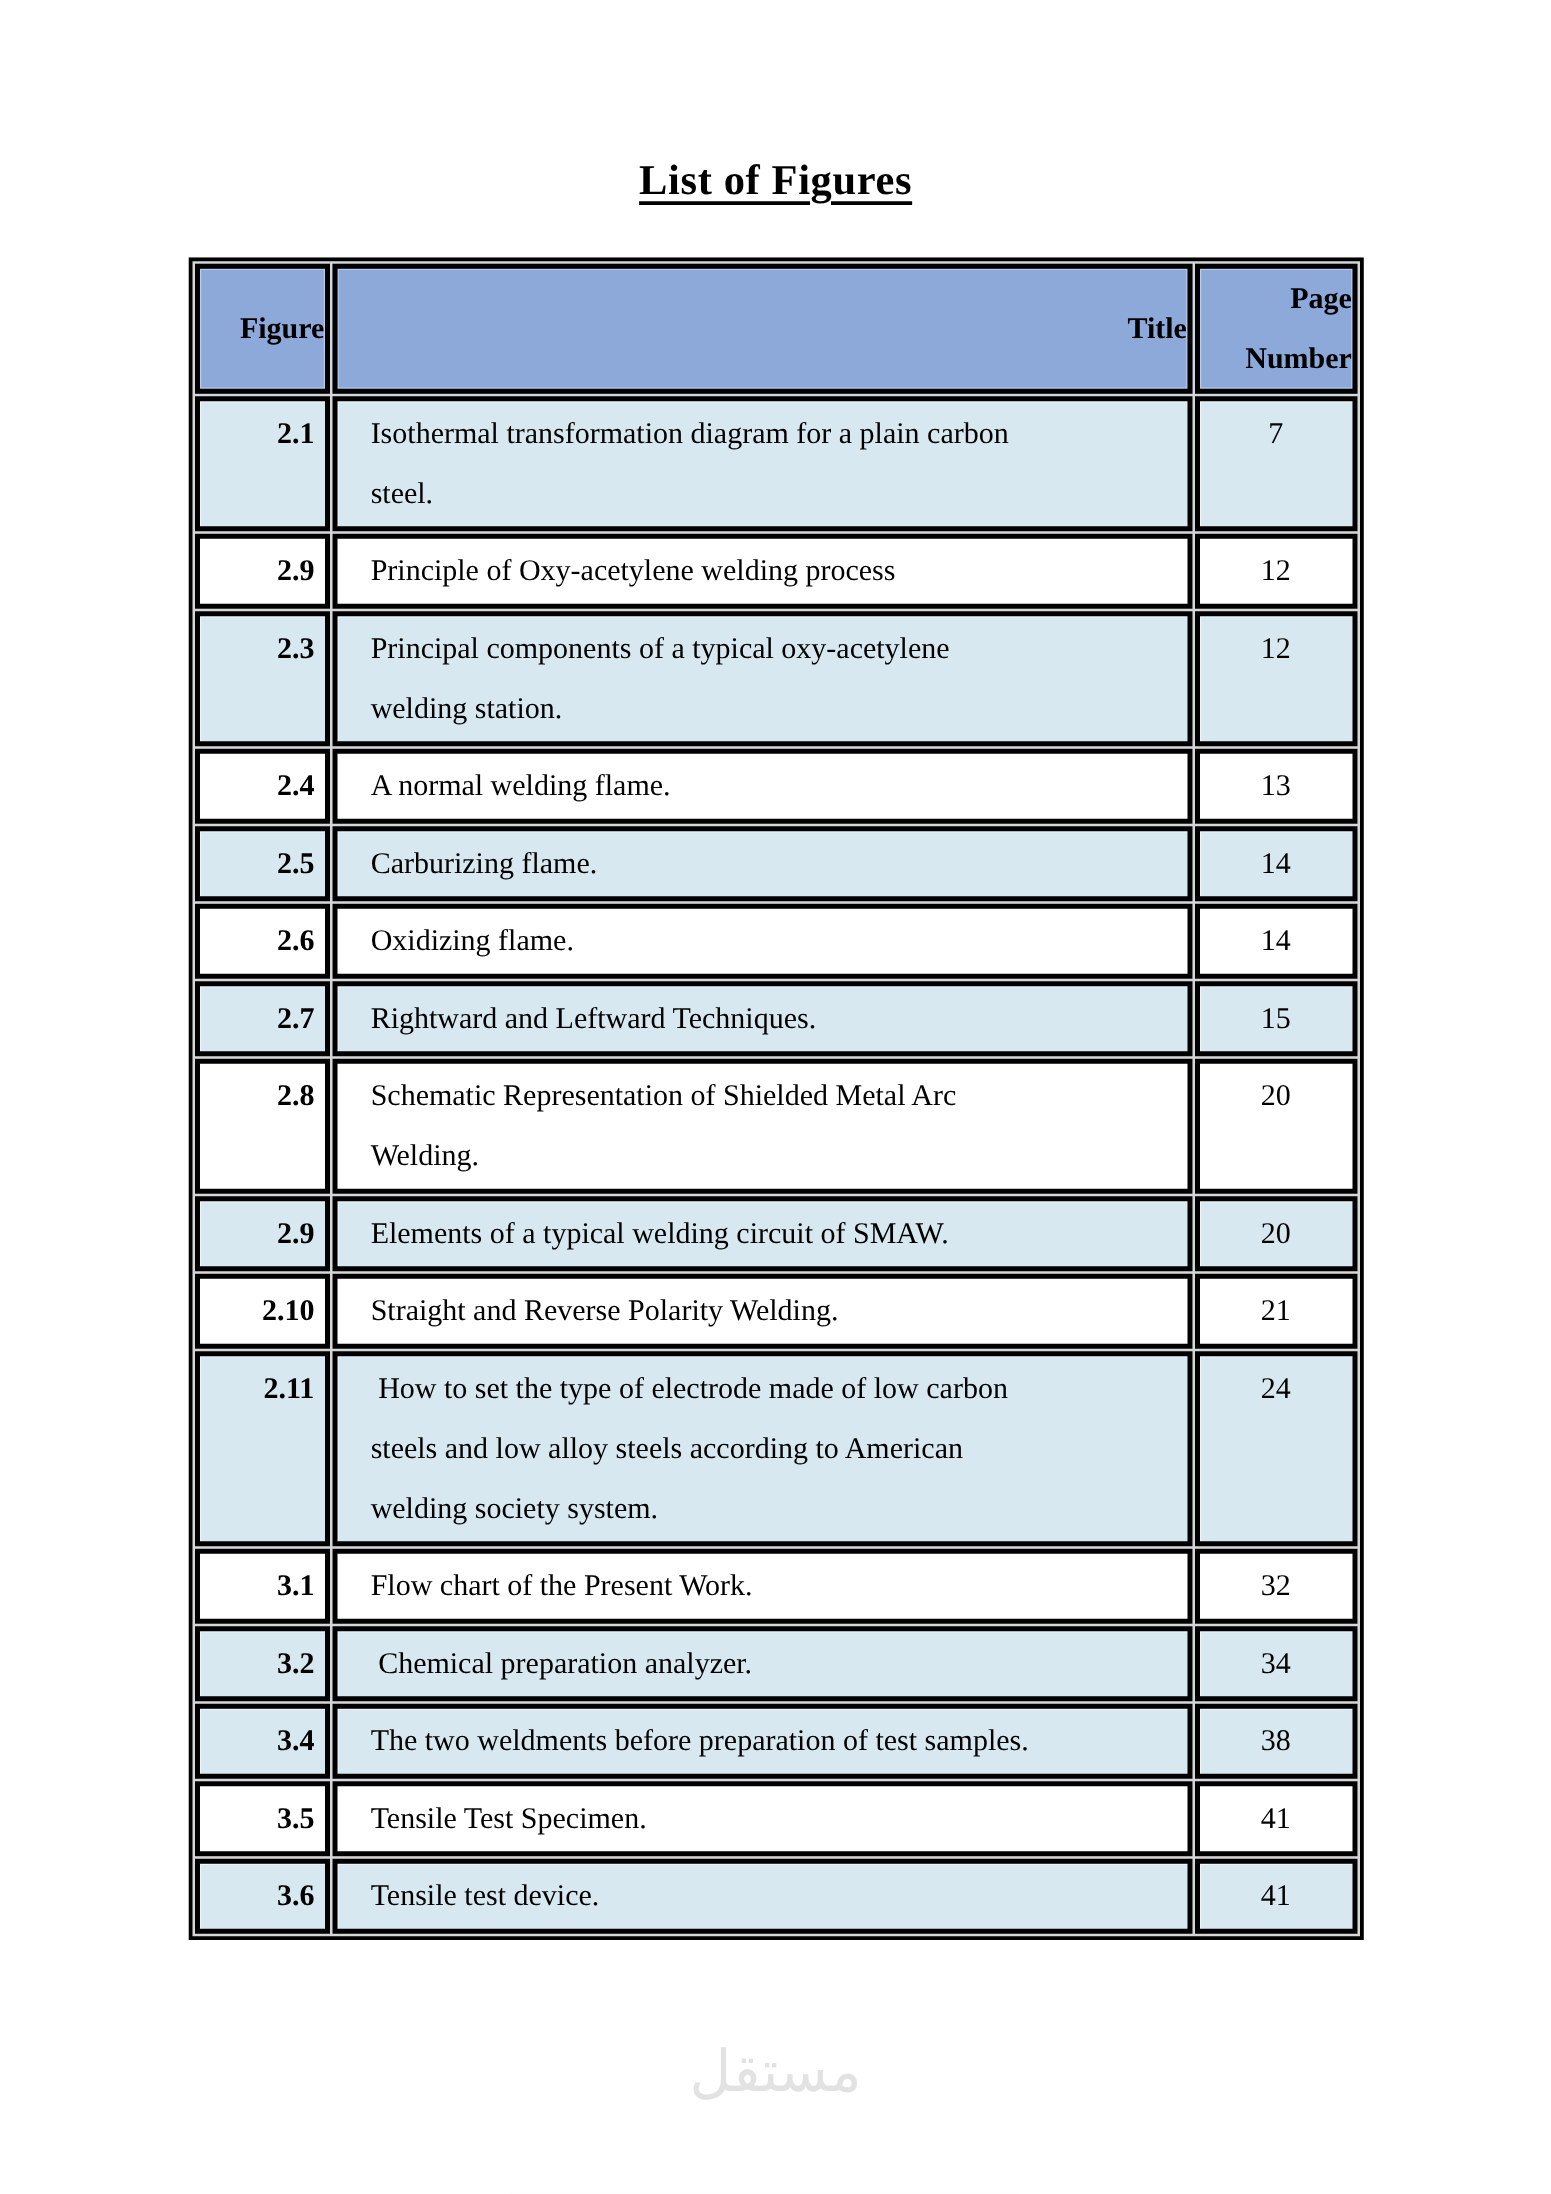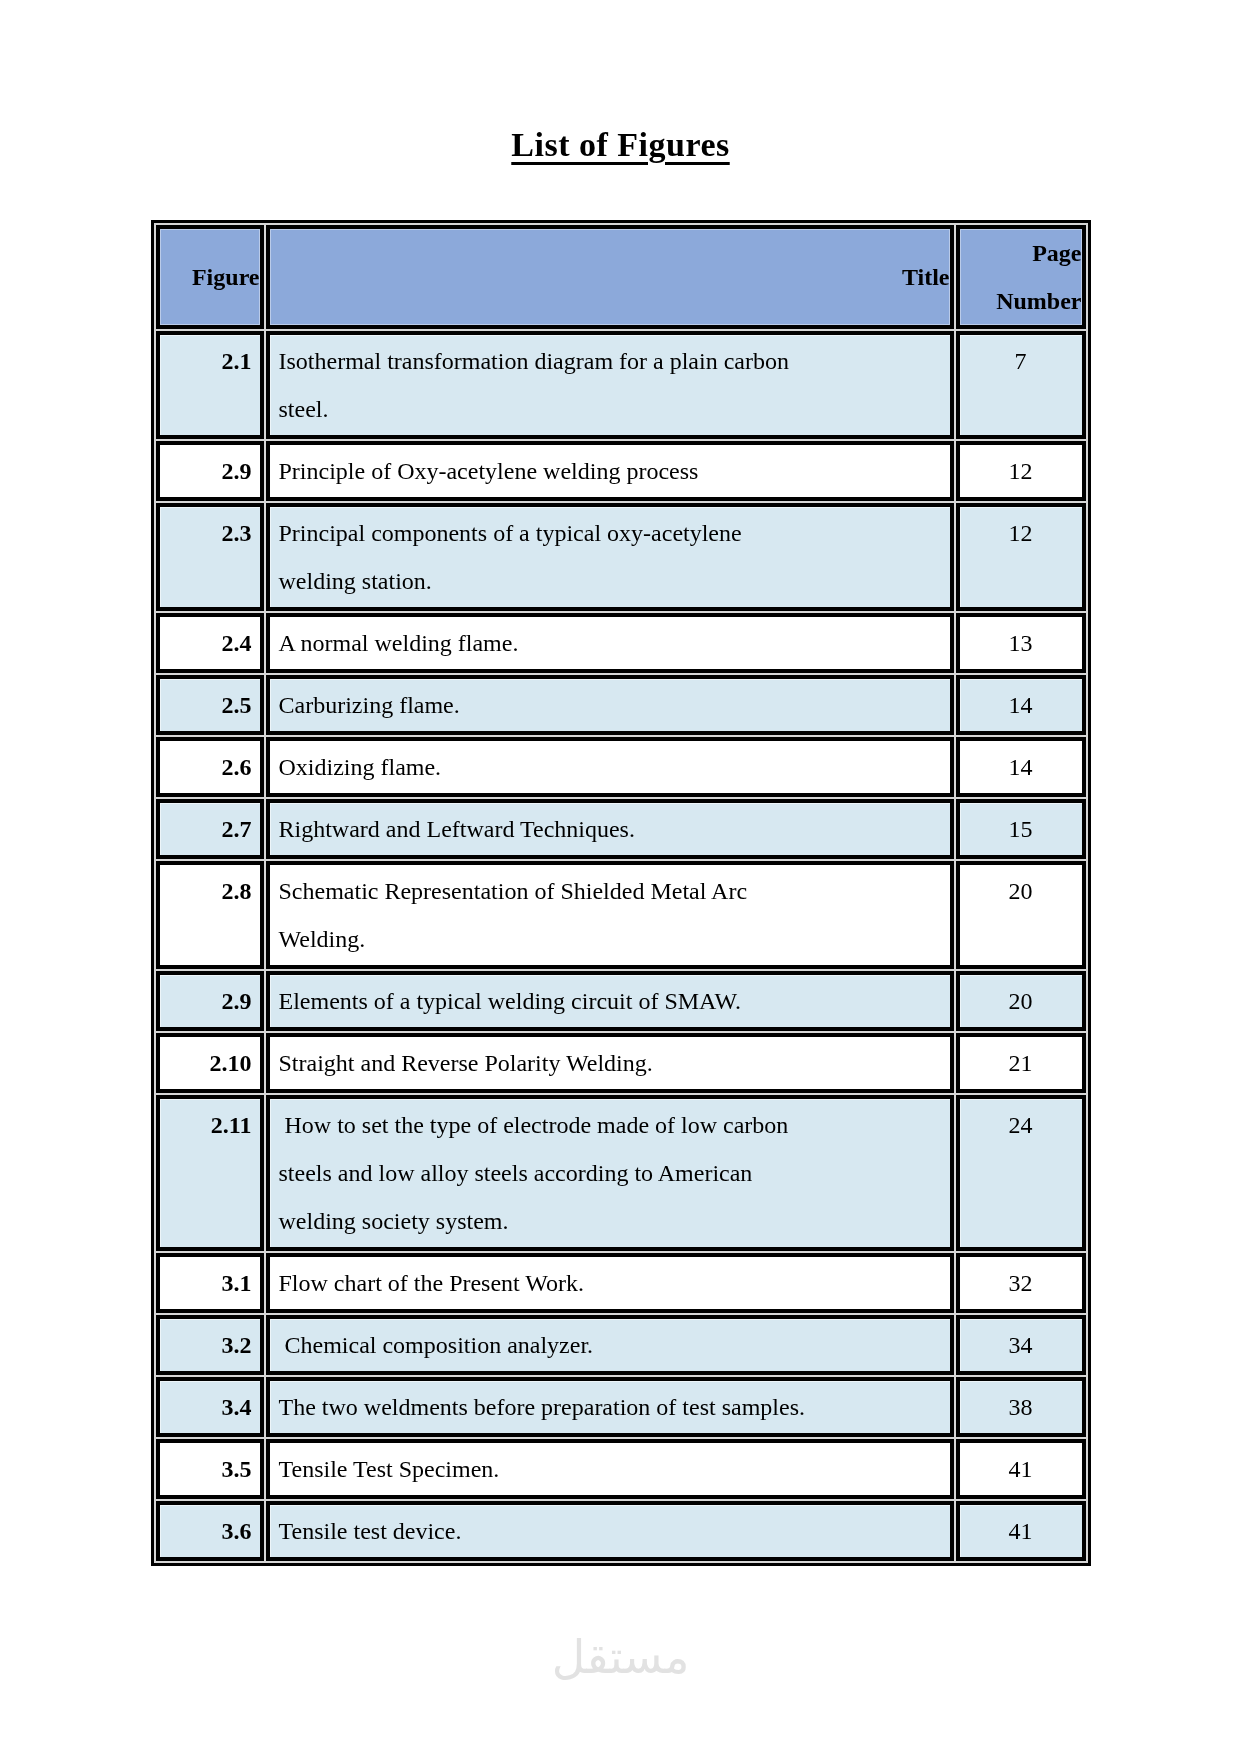--- a/index.html
+++ b/index.html
@@ -13,21 +13,21 @@
   }
   .page { width: 100%; height: 100%; padding-top: 126px; position: relative; }
 
   h1.doc-title {
     text-align: center;
     font-size: 34px;
     font-weight: bold;
     text-decoration: underline;
     text-underline-offset: 6px;
     text-decoration-thickness: 3px;
-    margin-bottom: 56px;
+    margin-bottom: 42px;
     letter-spacing: 0.5px;
   }
 
   table.lof {
     width: 926px;
     margin: 0 auto;
     table-layout: fixed;
     border-collapse: separate;
     border-spacing: 2px;
     background: #d6d6d6;
@@ -50,21 +50,21 @@
     vertical-align: middle;
     height: 104px;
     box-shadow: inset 0 0 0 1px rgba(255,255,255,0.40);
   }
   td { vertical-align: top; padding: 2px 8px; background: var(--row-plain, #fff); }
   tr.tint td {
     background: var(--row-tint, #D7E8F1);
     box-shadow: inset 1px 1px 0 rgba(255,255,255,0.55);
   }
   td.c-fig  { text-align: right; font-weight: bold; }
-  td.c-title{ text-align: left; white-space: pre-wrap; padding-left: 9px; }
+  td.c-title{ text-align: left; white-space: pre-wrap; padding-left: 27px; }
   td.c-page { text-align: center; }
 
   .watermark {
     position: absolute;
     top: 1632px; left: 0; right: 0;
     text-align: center;
     color: var(--wm, #E2E2E2);
     font-family: "DejaVu Sans", sans-serif;
     user-select: none;
   }
@@ -152,21 +152,21 @@
 welding society system.</td>
     <td class="c-page">24</td>
   </tr>
         <tr>
     <td class="c-fig">3.1</td>
     <td class="c-title">Flow chart of the Present Work.</td>
     <td class="c-page">32</td>
   </tr>
         <tr class="tint">
     <td class="c-fig">3.2</td>
-    <td class="c-title"> Chemical composition analyzer.</td>
+    <td class="c-title"> Chemical preparation analyzer.</td>
     <td class="c-page">34</td>
   </tr>
         <tr class="tint">
     <td class="c-fig">3.4</td>
     <td class="c-title">The two weldments before preparation of test samples.</td>
     <td class="c-page">38</td>
   </tr>
         <tr>
     <td class="c-fig">3.5</td>
     <td class="c-title">Tensile Test Specimen.</td>

